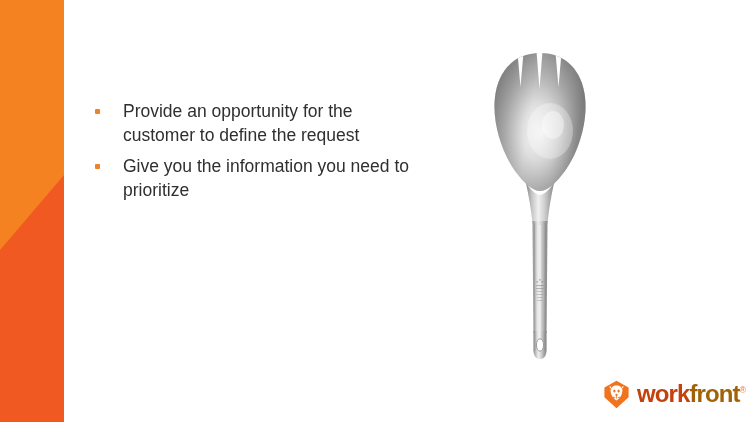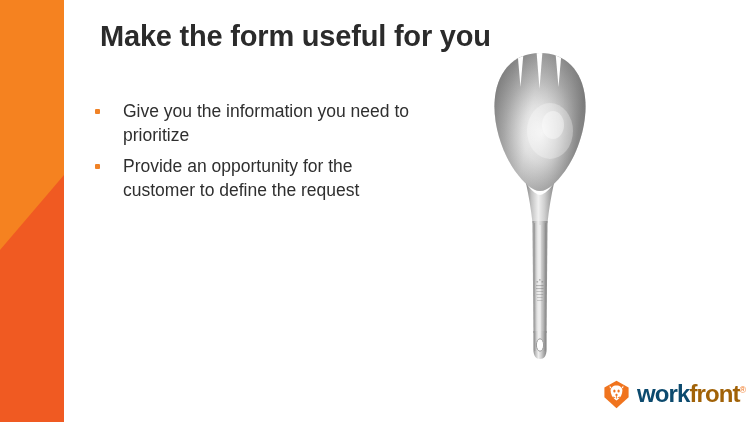--- a/index.html
+++ b/index.html
@@ -106,51 +106,50 @@
   }
   .logo-wordmark {
     flex: 0 0 auto;
     font-size: 24px;
     font-weight: bold;
     letter-spacing: -0.9px;
     line-height: 1;
     white-space: nowrap;
     position: relative;
   }
-  .logo-work { color: #0c4a6e; }
+  .logo-work { color: #c2410c; }
   .logo-front { color: #a16207; }
   .logo-tm {
     font-size: 9px;
     font-weight: normal;
     color: #F0741E;
     vertical-align: super;
     letter-spacing: 0;
   }
 </style>
 </head>
 <body>
 
 <div class="slide">
 
   <div class="accent-band">
     <div class="accent-band-lower"></div>
   </div>
 
-  <div class="title">Make the form useful for you</div>
 
   <div class="bullets">
+
+    <div class="bullet-row">
+      <span class="bullet-marker"></span>
+      <span class="bullet-text">Provide an opportunity for the customer to define the request</span>
+    </div>
 
     <div class="bullet-row">
       <span class="bullet-marker"></span>
       <span class="bullet-text">Give you the information you need to prioritize</span>
-    </div>
-
-    <div class="bullet-row">
-      <span class="bullet-marker"></span>
-      <span class="bullet-text">Provide an opportunity for the customer to define the request</span>
     </div>
 
   </div>
 
   <div class="spork">
     <svg width="140" height="330" viewBox="0 0 140 330" xmlns="http://www.w3.org/2000/svg">
       <defs>
         <radialGradient id="bowlGrad" cx="52%" cy="58%" r="62%">
           <stop offset="0%" stop-color="#fbfbfb"></stop>
           <stop offset="34%" stop-color="#dcdcdc"></stop>

